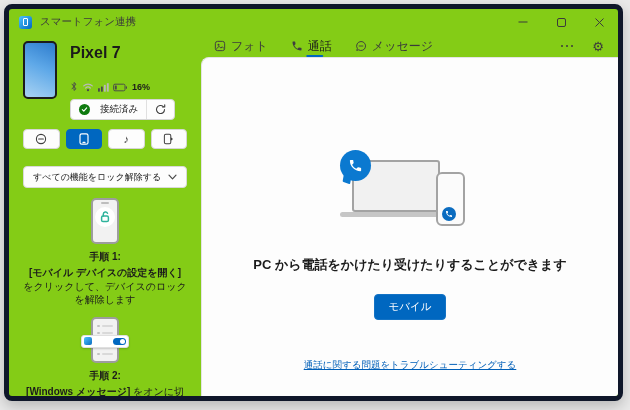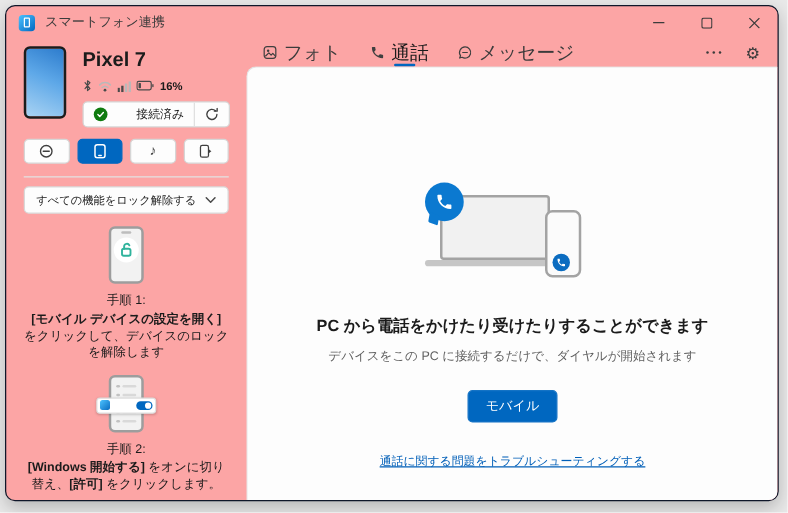--- a/index.html
+++ b/index.html
@@ -4,21 +4,21 @@
 <style>
   * { margin:0; padding:0; box-sizing:border-box; }
   html,body { width:630px; height:410px; }
   body {
     font-family:"Liberation Sans","DejaVu Sans",sans-serif;
     background:#e9e9e9; position:relative; overflow:hidden;
     -webkit-font-smoothing:antialiased;
   }
   .window {
     position:absolute; left:4px; top:4px; width:619px; height:397px;
-    background:#fca5a5; border:1px solid #0f172a; border-radius:8px;
+    background:#84cc16; border:5px solid #0f172a; border-radius:8px;
     box-shadow:0 5px 14px rgba(0,0,0,.22);
     overflow:hidden; display:flex; flex-direction:column;
   }
   
   .titlebar { height:26px; display:flex; align-items:center; flex:0 0 auto; }
   .app-icon {
     width:13px; height:13px; margin-left:10px; border-radius:3px;
     background:linear-gradient(135deg,#4cc2ff,#0067c0);
     display:flex; align-items:center; justify-content:center;
   }
@@ -32,25 +32,25 @@
   .sidebar { width:192px; flex:0 0 192px; padding:0 14px; display:flex; flex-direction:column; }
   
   .device-row { margin-top:6px; display:flex; }
   .phone-thumb {
     width:34px; height:58px; border:2.5px solid #1c1c1c; border-radius:5px;
     background:linear-gradient(205deg,#2d7ccd 0%,#5ea8e8 45%,#a9d3f3 100%);
     flex:0 0 auto;
   }
   .device-info { margin-left:13px; padding-top:3px; }
   .device-name { font-size:16px; font-weight:bold; color:#1b1b1b; }
-  .status-icons { display:flex; align-items:center; gap:4px; margin-top:5px; color:#4a4a4a; }
+  .status-icons { display:flex; align-items:flex-end; gap:4px; margin-top:19px; color:#4a4a4a; }
   .status-icons svg { display:block; }
   .battery-pct { font-size:9px; color:#1b1b1b; margin-left:1px; font-weight:bold; }
   .chip { margin-top:7px; display:inline-flex; align-items:stretch; border:1px solid #d6d6d6; border-radius:4px; background:#fdfdfd; width:max-content; overflow:hidden; }
-  .chip-left { display:flex; align-items:center; gap:23px; padding:3px 8px; }
+  .chip-left { display:flex; align-items:center; gap:10px; padding:3px 8px; }
   .chip-text { font-size:9.5px; color:#1b1b1b; }
   .check-circle { width:11px; height:11px; border-radius:50%; background:#0f7b0f; display:flex; align-items:center; justify-content:center; }
   .chip-div { width:1px; background:#e0e0e0; }
   .chip-refresh { display:flex; align-items:center; padding:0 8px; color:#3f3f3f; cursor:pointer; }
   
   .quick-row { margin-top:9px; display:flex; gap:6px; }
   .quick-btn {
     flex:1; height:20px; border:1px solid #d6d6d6; border-radius:4px; background:#fdfdfd;
     display:flex; align-items:center; justify-content:center; color:#3f3f3f; cursor:pointer;
     font-size:11px; line-height:1;
@@ -82,28 +82,28 @@
   .list-lines i b { width:2.5px; height:2.5px; background:#c2c2c2; border-radius:50%; }
   .list-lines i s { flex:1; height:2px; background:#d9d9d9; border-radius:1px; }
   .toggle-pill {
     position:absolute; top:18px; left:8px; width:48px; height:13px; background:#fff;
     border:1px solid #e0e0e0; border-radius:3px; box-shadow:0 1px 2px rgba(0,0,0,.18);
     display:flex; align-items:center; padding:0 2px;
   }
   .toggle-pill .appicon { width:8px; height:8px; border-radius:2px; background:linear-gradient(135deg,#4cc2ff,#0b6cc0); }
   .toggle-pill .switch { margin-left:auto; width:13px; height:7px; border-radius:4px; background:#0067c0; position:relative; }
   .toggle-pill .switch i { position:absolute; right:1px; top:1px; width:5px; height:5px; border-radius:50%; background:#fff; }
-  .step-label { margin-top:6px; text-align:center; font-size:10px; font-weight:normal; color:#1b1b1b; }
+  .step-label { margin-top:6px; text-align:center; font-size:10px; font-weight:bold; color:#1b1b1b; }
   .step-text { margin-top:2px; text-align:center; font-size:10px; line-height:1.35; color:#1b1b1b; }
   .step-text .b { font-weight:bold; }
   
   .main { flex:1; display:flex; flex-direction:column; min-width:0; }
   .tabs-row { height:22px; flex:0 0 auto; display:flex; align-items:center; padding:0 14px 0 13px; }
   .tab { display:flex; align-items:center; gap:5px; margin-right:23px; position:relative; height:100%; cursor:pointer; }
-  .tab-label { font-size:15px; color:#3b3b3b; }
+  .tab-label { font-size:12px; color:#3b3b3b; }
   .tab.active .tab-label { color:#1b1b1b; }
   .tab .underline { position:absolute; bottom:0; left:50%; transform:translateX(-28%); width:17px; height:2.5px; border-radius:2px; background:#0067c0; display:none; }
   .tab.active .underline { display:block; }
   .tab svg { color:#3f3f3f; display:block; }
   .tabs-right { margin-left:auto; display:flex; align-items:center; gap:17px; color:#3b3b3b; }
   .more-dots { display:flex; gap:2.5px; cursor:pointer; padding:2px; }
   .more-dots i { width:2.5px; height:2.5px; border-radius:50%; background:#3b3b3b; }
   .gear { font-size:13px; line-height:1; cursor:pointer; color:#3b3b3b; }
   .card {
     flex:1; background:#fdfdfd; border:1px solid #e4e4e4; border-right:none; border-bottom:none;
@@ -280,21 +280,21 @@
             </div>
         </div>
         <div class="toggle-pill">
           <span class="appicon"></span>
           <span class="switch">
               <i></i>
             </span>
         </div>
       </div>
       <div class="step-label">手順 2:</div>
-      <div class="step-text"><span class="b">[Windows 開始する]</span><span> をオンに切り替え、</span><span class="b">[許可]</span><span> をクリックします。</span></div>
+      <div class="step-text"><span class="b">[Windows メッセージ]</span><span> をオンに切り替え、</span><span class="b">[許可]</span><span> をクリックします。</span></div>
 
     </div>
 
     <div class="main">
       <div class="tabs-row">
         <div class="tab">
           <svg width="12" height="12" viewBox="0 0 16 16">
               <rect x="1.8" y="1.8" width="12.4" height="12.4" rx="3" fill="none" stroke="currentColor" stroke-width="1.3"></rect>
               <circle cx="6" cy="6.2" r="1.3" fill="currentColor"></circle>
               <path d="M3 12 L6.8 8.4 L9.2 10.8 L11 9 L13.5 11.6" fill="none" stroke="currentColor" stroke-width="1.3" stroke-linejoin="round"></path>
@@ -337,19 +337,18 @@
                 <path d="M6.62 10.79c1.44 2.83 3.76 5.14 6.59 6.59l2.2-2.2c.27-.27.67-.36 1.02-.24 1.12.37 2.33.57 3.57.57.55 0 1 .45 1 1V20c0 .55-.45 1-1 1-9.39 0-17-7.61-17-17 0-.55.45-1 1-1h3.5c.55 0 1 .45 1 1 0 1.25.2 2.45.57 3.57.11.35.03.74-.25 1.02l-2.2 2.2z" fill="#fff"></path>
               </svg>
           </div>
           <div class="call-bubble">
             <svg width="15" height="15" viewBox="0 0 24 24">
                 <path d="M6.62 10.79c1.44 2.83 3.76 5.14 6.59 6.59l2.2-2.2c.27-.27.67-.36 1.02-.24 1.12.37 2.33.57 3.57.57.55 0 1 .45 1 1V20c0 .55-.45 1-1 1-9.39 0-17-7.61-17-17 0-.55.45-1 1-1h3.5c.55 0 1 .45 1 1 0 1.25.2 2.45.57 3.57.11.35.03.74-.25 1.02l-2.2 2.2z" fill="#fff"></path>
               </svg>
           </div>
         </div>
         <div class="hero-title">PC から電話をかけたり受けたりすることができます</div>
-        <div class="hero-sub">デバイスをこの PC に接続するだけで、ダイヤルが開始されます</div>
         <button class="start-btn">モバイル</button>
         <a class="trouble-link">通話に関する問題をトラブルシューティングする</a>
       </div>
     </div>
   </div>
 </div>
 
 </body></html>

